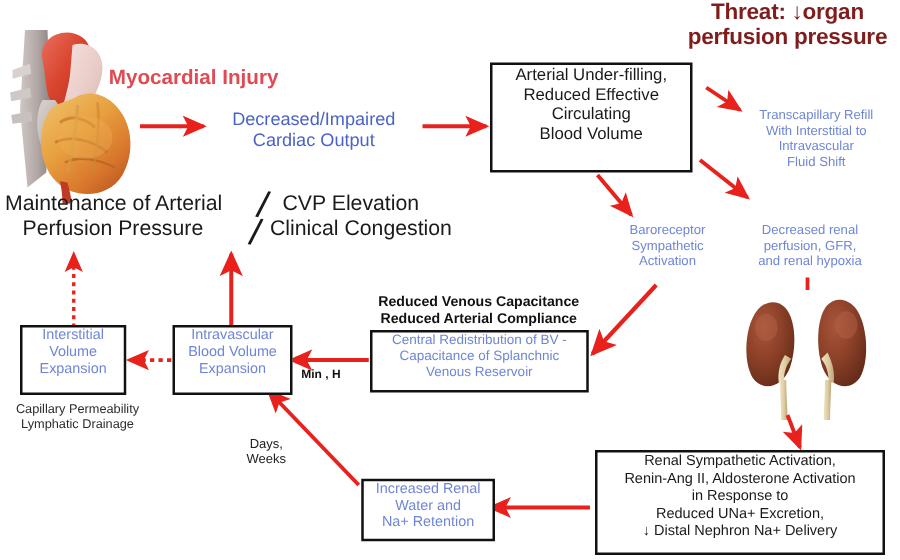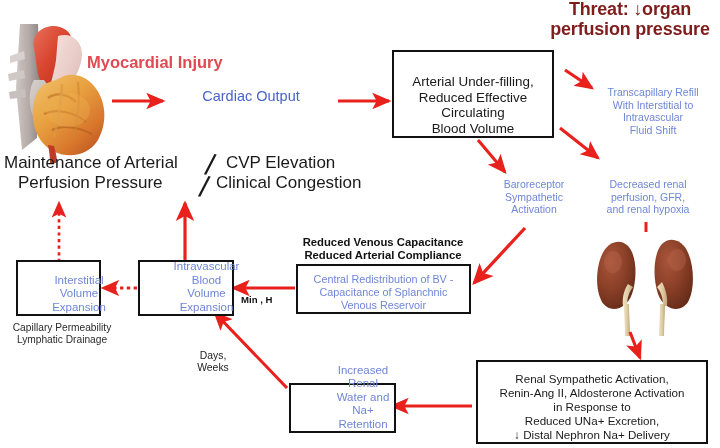--- a/index.html
+++ b/index.html
@@ -21,21 +21,21 @@
   .t-crimson{
     color:#e04a52;font-weight:bold;font-size:16.5px;line-height:19px;
   }
   .t-blue{
     color:#4a63c8;font-size:14.5px;line-height:17px;
   }
   .t-blue-sm{
     color:#6f86d6;font-size:10.5px;line-height:12.5px;
   }
   .t-blue-box{
-    color:#6f86d6;font-size:11.5px;line-height:13.5px;margin-left:41px;
+    color:#6f86d6;font-size:11.5px;line-height:13.5px;
   }
   .t-blue-box2{
     color:#6f86d6;font-size:10.8px;line-height:13px;
   }
   .t-black-big{
     color:#1a1a1a;font-size:17px;line-height:20px;
   }
   .t-black-box{
     color:#1a1a1a;font-size:13.4px;line-height:15.5px;
   }
@@ -50,21 +50,21 @@
   }
   .t-black-lbl2{
     color:#222;font-size:10.4px;line-height:12.4px;
   }
 
   
   .box{
     box-sizing:border-box;
     border:2.2px solid #111;
     background:#fff;
-    display:flex;align-items:flex-end;justify-content:center;
+    display:flex;align-items:flex-start;justify-content:center;
     text-align:center;
   }
   .box.thick{border-width:2.6px;}
 
   
   #arrows{position:absolute;left:0;top:0;width:720px;height:448px;pointer-events:none;}
 
   
   .organ{position:absolute;}
 </style>
@@ -195,20 +195,21 @@
 
   <div class="abs ctr t-red-bold" style="left:540px;top:-1px;width:180px;">
     <span>Threat: ↓organ perfusion pressure</span>
   </div>
 
   <div class="abs t-crimson" style="left:87px;top:53px;">
     <span>Myocardial Injury</span>
   </div>
 
   <div class="abs ctr t-blue" style="left:170px;top:88px;width:162px;">
+    <div>Decreased/Impaired</div>
     <div>Cardiac Output</div>
   </div>
 
   <div class="abs box thick" style="left:392px;top:50px;width:162px;height:88px;">
     <div class="t-black-box">
       <div>Arterial Under-filling,</div>
       <div>Reduced Effective</div>
       <div>Circulating</div>
       <div>Blood Volume</div>
     </div>

